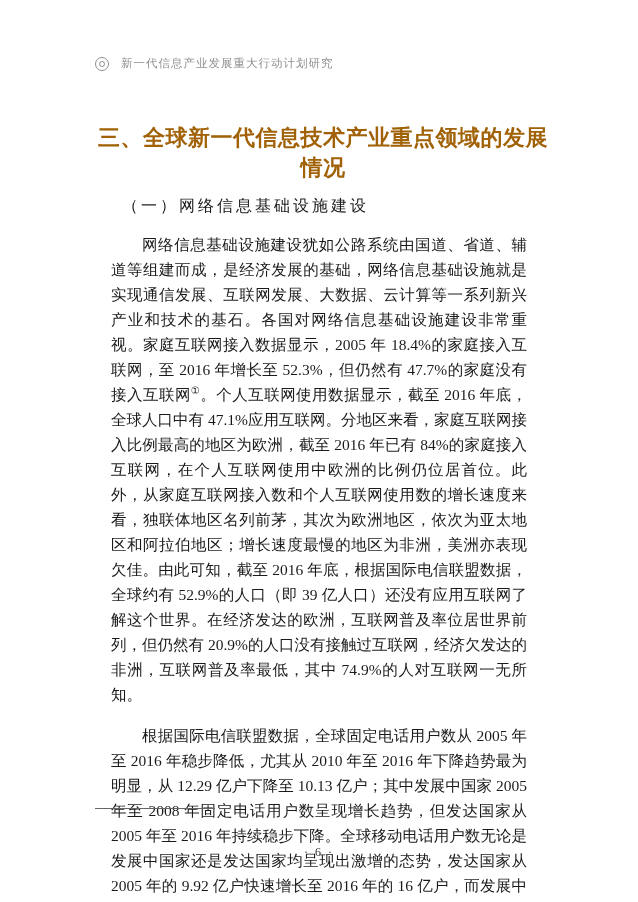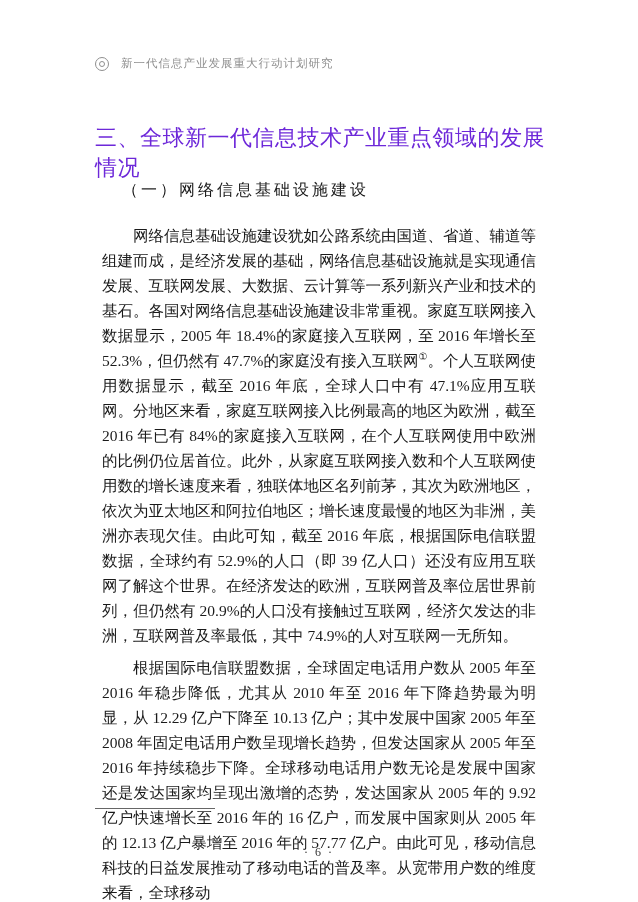--- a/index.html
+++ b/index.html
@@ -50,48 +50,49 @@
     color: #8f8f8f;
   }
 
   
   .title {
     position: absolute;
     top: 123px;
     left: 95px;
     width: 456px;
     margin: 0;
+    text-align: center;
     font-size: 22px;
-    font-weight: normal;
-    color: #6d28d9;
+    font-weight: bold;
+    color: #a16207;
     letter-spacing: 0.5px;
   }
 
   
   .section {
     position: absolute;
-    top: 180px;
+    top: 196px;
     left: 122px;
     margin: 0;
     font-size: 16px;
     font-weight: normal;
     letter-spacing: 3px;
     color: #1a1a1a;
     text-align: right;
   }
 
   
   .body-text {
     position: absolute;
     top: 216px;
     left: 95px;
     width: 448px;
   }
   .body-text p {
-    margin: 7px;
+    margin: 16px;
     text-indent: 2em;
     text-align: justify;
     font-size: 15.5px;
     line-height: 25px;
     color: #1a1a1a;
   }
   .body-text sup {
     font-size: 10px;
     line-height: 0;
     vertical-align: super;

